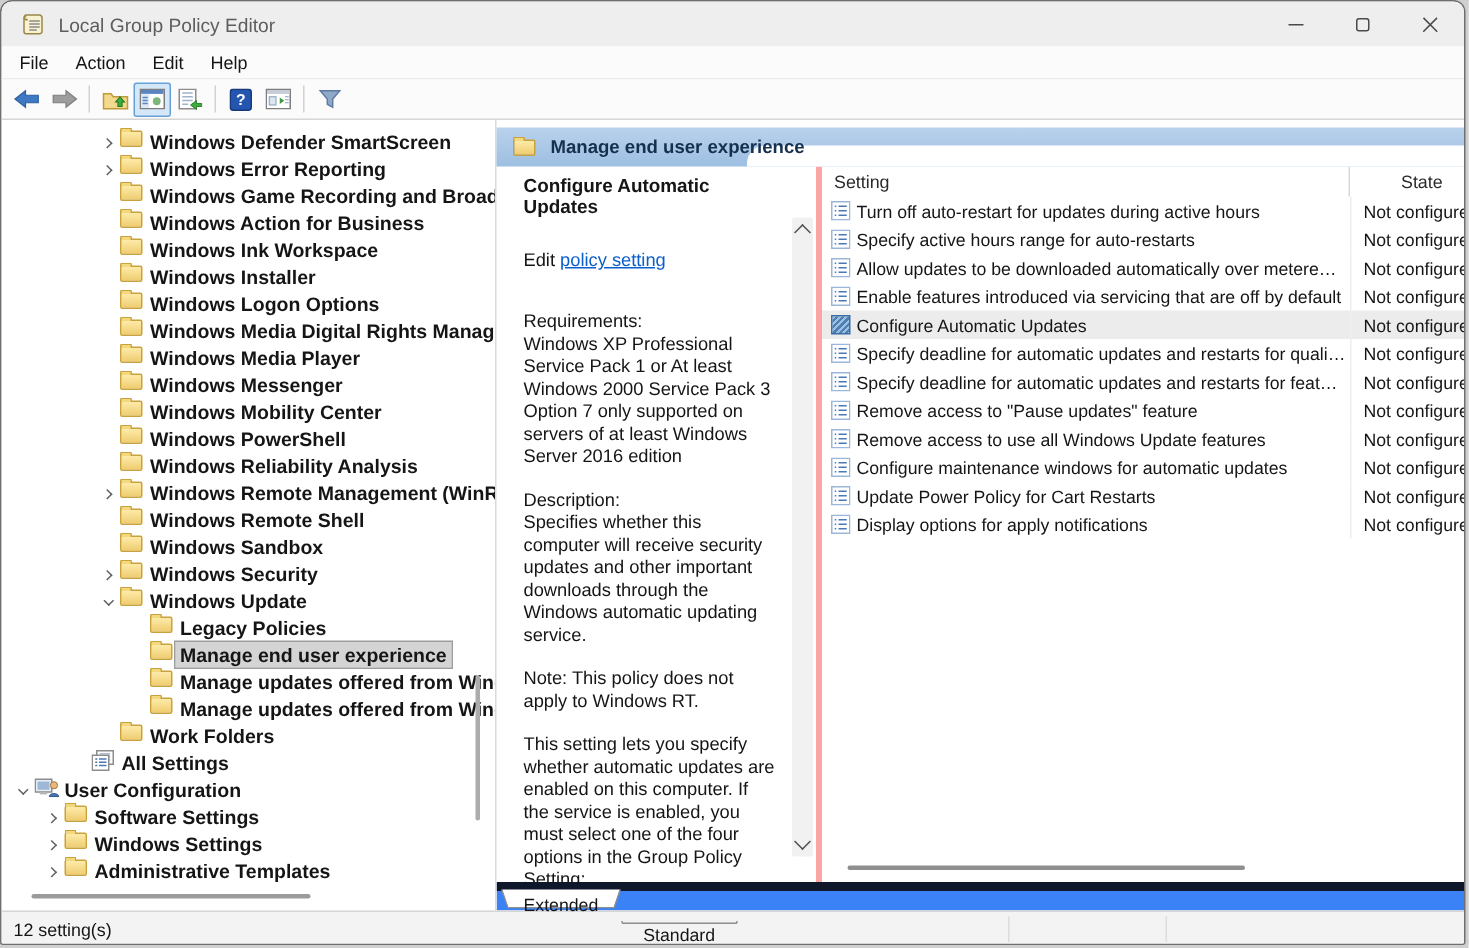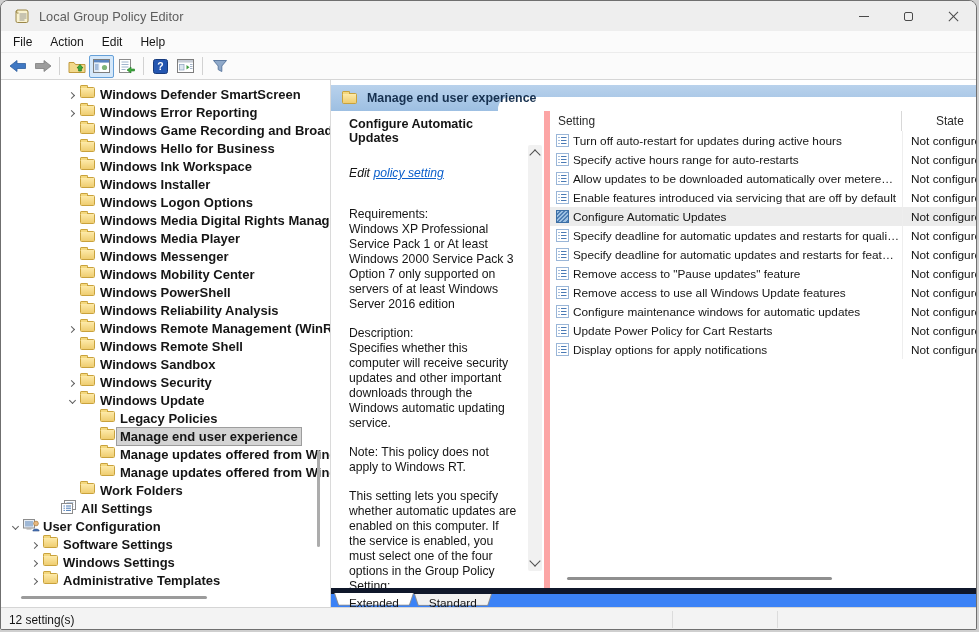--- a/index.html
+++ b/index.html
@@ -44,44 +44,44 @@
   
   .rightpane{flex:1;display:flex;flex-direction:column;background:#fff;padding-top:5px;min-width:0;}
   .bluehdr{position:relative;height:26px;flex:none;background:linear-gradient(180deg,#b9d2ec,#9dbfe2);display:flex;align-items:center;}
   .bluehdr .folder{margin-left:11px;}
   .bluehdr-title{margin-left:10px;font-size:12.4px;font-weight:600;color:#16304f;position:relative;z-index:2;}
   .notch{position:absolute;left:167px;right:0;bottom:0;height:14px;background:#fff;border-radius:12px 0 0 0;z-index:1;}
   .rbody{flex:1;display:flex;min-height:0;}
   
   .policypane{width:195px;flex:none;padding:6px 8px 0 18px;overflow:hidden;}
   .policy-title{font-size:12.6px;font-weight:bold;margin:0 0 21px;}
-  .editline{font-size:12.2px;margin:0 0 27px;font-style:italic;}
+  .editline{font-size:12.2px;margin:0 0 27px;}
   .editline a{color:#0b5fcb;text-decoration:underline;cursor:pointer;}
   .para{font-size:12.2px;line-height:15px;margin:0 0 14px;white-space:pre-wrap;}
   .scrollcol{position:relative;width:18px;flex:none;}
   .scrolltrack{position:absolute;left:2px;top:34px;bottom:17px;width:14px;background:#f1f1f1;border-radius:2px;}
   .sarrow{position:absolute;left:3px;width:8px;height:8px;border-right:1.7px solid #4f4f4f;border-bottom:1.7px solid #4f4f4f;}
   .sarrow.up{top:6px;transform:rotate(-135deg);}
   .sarrow.down{bottom:6px;transform:rotate(45deg);}
   
-  .listpane{position:relative;flex:1;border-left:6px solid #fca5a5;min-width:0;overflow:hidden;}
+  .listpane{position:relative;flex:1;border-left:4px solid #fca5a5;min-width:0;overflow:hidden;}
   .list-header{display:flex;height:20px;align-items:center;font-size:11.9px;color:#2a2a2a;}
   .col-setting{width:352px;flex:none;padding-left:8px;height:100%;display:flex;align-items:center;border-right:1px solid #d8d8d8;}
   .col-state{padding-left:34px;}
   .lrow{display:flex;height:19px;align-items:center;font-size:11.8px;}
   .lrow.selected{background:#ececec;}
   .cell-setting{width:352px;flex:none;display:flex;align-items:center;height:100%;padding-left:6px;overflow:hidden;}
   .cell-setting .txt{margin-left:4px;white-space:nowrap;overflow:hidden;text-overflow:ellipsis;max-width:326px;}
   .cell-state{flex:1;padding-left:8px;border-left:1px solid #eeeeee;height:100%;display:flex;align-items:center;white-space:nowrap;}
   .lico{flex:none;display:flex;}
   .lico-sel{width:13px;height:13px;border:1px solid #3a6ea5;background:repeating-linear-gradient(135deg,#9cc0e2 0 1.5px,#4e7fb5 1.5px 3px);}
   .list-hscroll{position:absolute;left:17px;top:466px;width:265px;height:3px;background:#8f8f8f;border-radius:2px;}
   
   .tabrow{height:19px;flex:none;background:#3b82f6;border-top:6px solid #0f172a;display:flex;padding-left:3px;}
-  .tab{position:relative;padding:2px 15px 0;font-size:11.8px;z-index:1;}
+  .tab{position:relative;padding:2px 15px 0;font-size:11.8px;z-index:1;margin-top:20px;}
   .tab::before{content:"";position:absolute;inset:0;border:1px solid #8f8f8f;border-top:none;background:#f1f1f1;
     transform:perspective(8px) rotateX(-4deg);transform-origin:50% 0;z-index:-1;}
   .tab.active{margin-top:-1px;padding-top:3px;}
   .tab.active::before{background:#ffffff;}
   
   .statusbar{position:relative;height:24px;border-top:1px solid #d5d5d5;background:#f3f3f3;display:flex;align-items:center;padding-left:8px;font-size:11.9px;}
   .sdiv{position:absolute;top:3px;bottom:3px;width:1px;background:#dcdcdc;}
 </style>
 </head>
 <body>
@@ -202,21 +202,21 @@
             <span class="tico">
               <span class="folder"></span>
             </span>
             <span class="lab">Windows Game Recording and Broadcasting</span>
           </div>
           <div class="tree-row l3">
             <span class="chev none"></span>
             <span class="tico">
               <span class="folder"></span>
             </span>
-            <span class="lab">Windows Hello for Business</span>
+            <span class="lab">Windows Action for Business</span>
           </div>
           <div class="tree-row l3">
             <span class="chev none"></span>
             <span class="tico">
               <span class="folder"></span>
             </span>
             <span class="lab">Windows Ink Workspace</span>
           </div>
           <div class="tree-row l3">
             <span class="chev none"></span>

